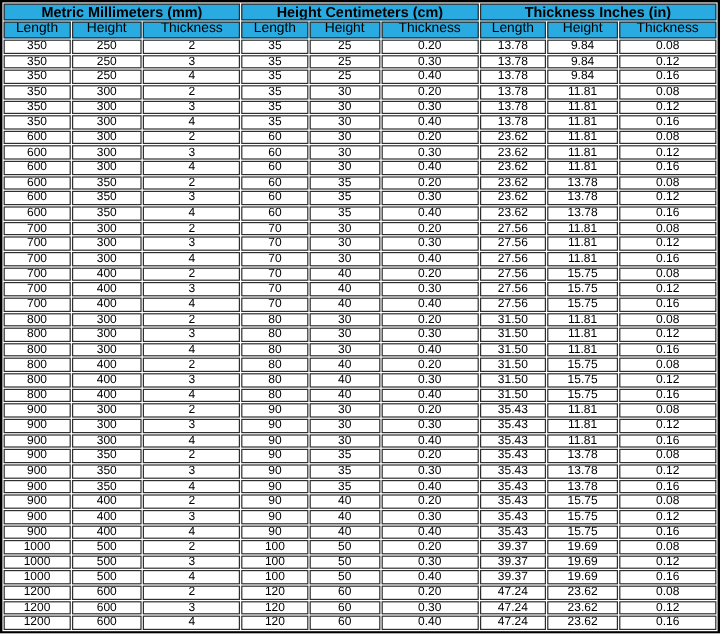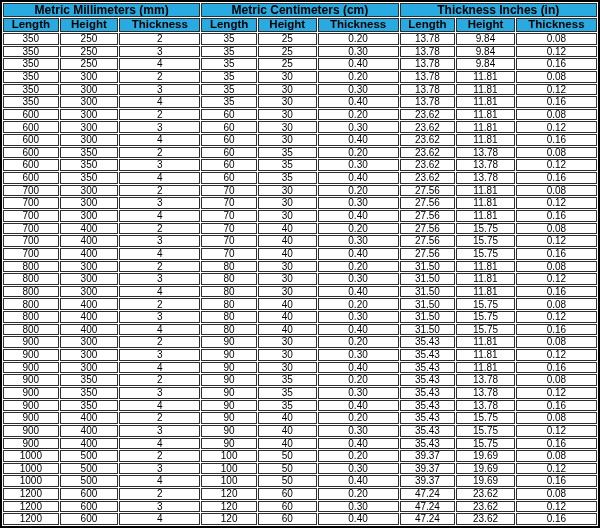--- a/index.html
+++ b/index.html
@@ -36,21 +36,21 @@
   th.group-hdr {
     background: var(--header-bg, #29ABE2);
     font-size: 12px;
     font-weight: bold;
     height: 12px;
     line-height: 1;
   }
   th.col-hdr {
     background: var(--header-bg, #29ABE2);
     font-size: 11.5px;
-    font-weight: bold;
+    font-weight: normal;
     height: 12px;
     line-height: 1;
   }
   td.cell {
     background: #ffffff;
     font-size: 10px;
     line-height: 0.95;
   }
 </style>
 </head>
@@ -65,21 +65,21 @@
       <col style="width:9.5%">
         <col style="width:10%">
         <col style="width:13.83%">
       <col style="width:9.5%">
         <col style="width:10%">
         <col style="width:13.84%">
     </colgroup>
     <thead>
       <tr>
         <th class="group-hdr" colspan="3">Metric Millimeters (mm)</th>
-        <th class="group-hdr" colspan="3">Metric Centimeters (cm)</th>
+        <th class="group-hdr" colspan="3">Height Centimeters (cm)</th>
         <th class="group-hdr" colspan="3">Thickness Inches (in)</th>
       </tr>
       <tr>
         <th class="col-hdr">Length</th>
         <th class="col-hdr">Height</th>
         <th class="col-hdr">Thickness</th>
         <th class="col-hdr">Length</th>
         <th class="col-hdr">Height</th>
         <th class="col-hdr">Thickness</th>
         <th class="col-hdr">Length</th>

